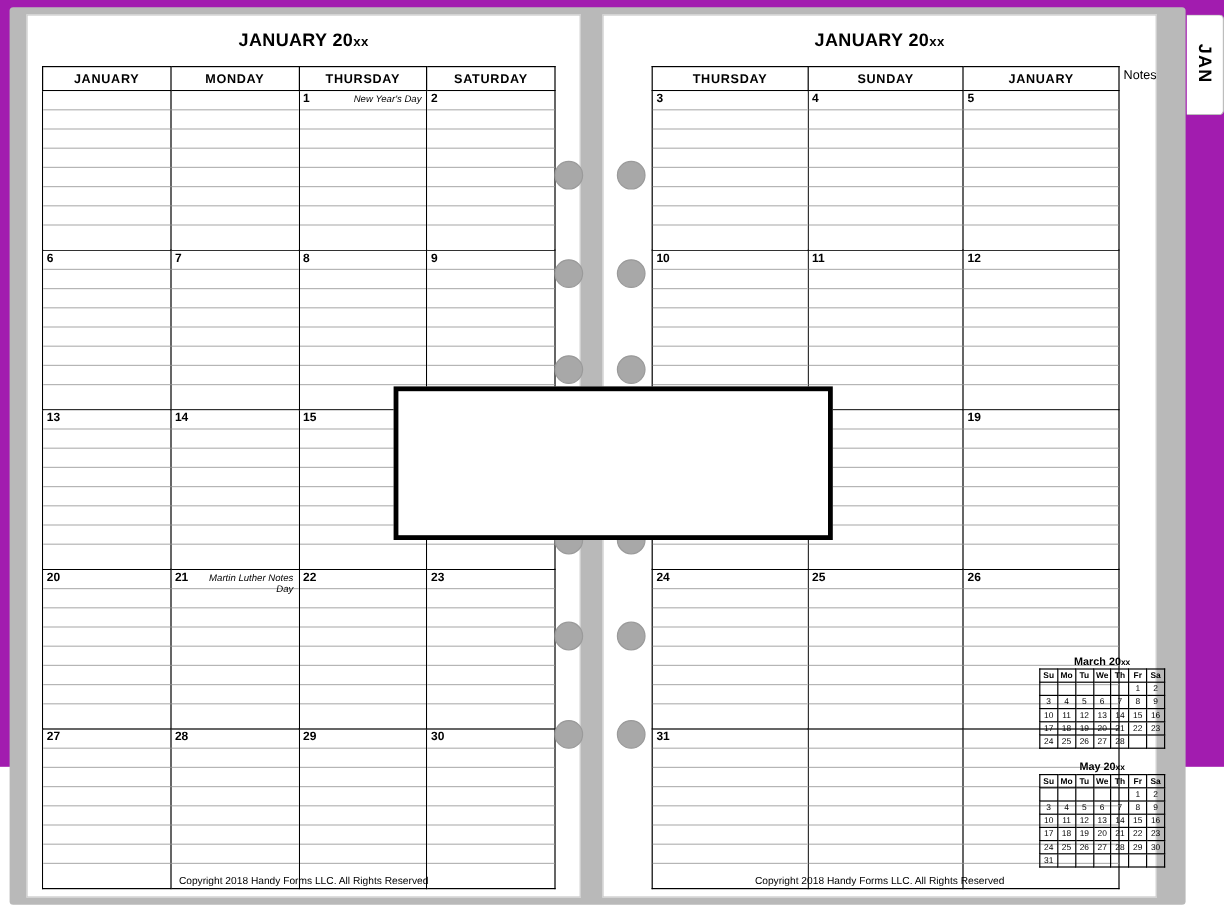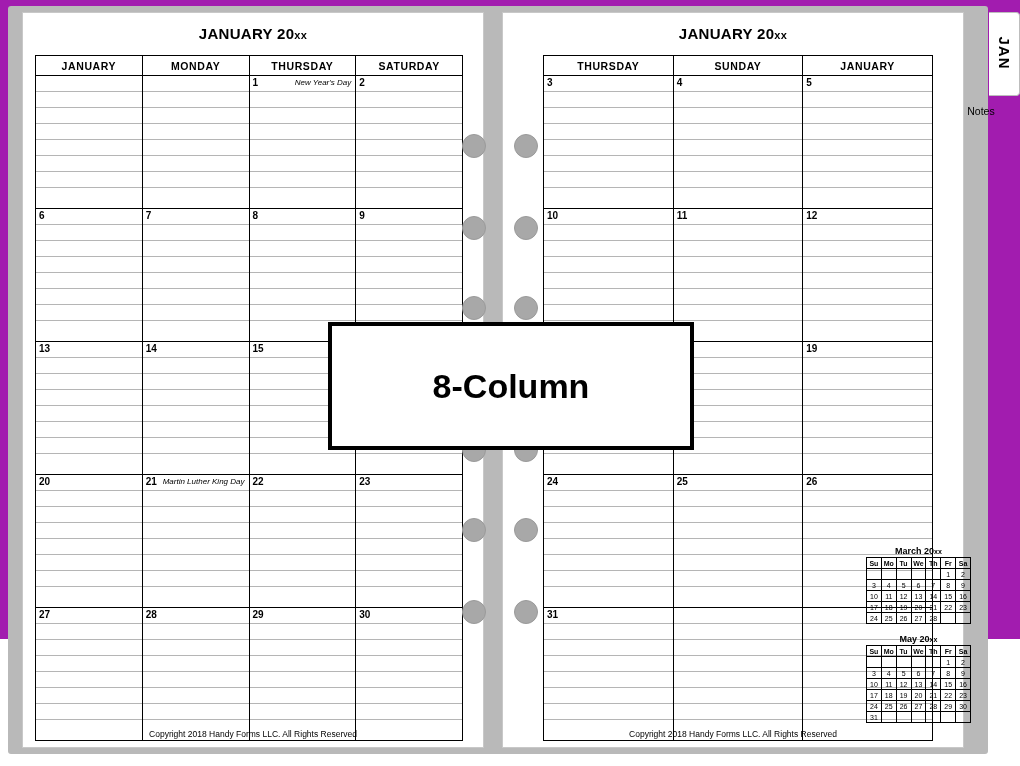--- a/index.html
+++ b/index.html
@@ -112,23 +112,22 @@
     left: 0; right: 0;
     height: 0;
     border-bottom: 1px solid #b5b5b5;
     display: block;
   }
 
   
   .notes-col {
     position: absolute;
     top: 42px;
-    left: 448px;
+    left: 417px;
     width: 60px;
-    margin-top: 48px;
   }
   .notes-label {
     font-size: 10.5px;
     color: #000;
     text-align: center;
     padding-top: 2px;
   }
 
   
   .mini {
@@ -413,21 +412,21 @@
               <div class="rules">
                 <i style="top: 15px;"></i>
                 <i style="top: 31px;"></i>
                 <i style="top: 47px;"></i>
                 <i style="top: 63px;"></i>
                 <i style="top: 79px;"></i>
                 <i style="top: 95px;"></i>
                 <i style="top: 111px;"></i>
               </div>
               <span class="daynum">21</span>
-              <span class="holiday">Martin Luther King Day</span>
+              <span class="holiday">Martin Luther Notes Day</span>
             </td>
             <td>
               <div class="rules">
                 <i style="top: 15px;"></i>
                 <i style="top: 31px;"></i>
                 <i style="top: 47px;"></i>
                 <i style="top: 63px;"></i>
                 <i style="top: 79px;"></i>
                 <i style="top: 95px;"></i>
                 <i style="top: 111px;"></i>
@@ -865,15 +864,14 @@
       <div class="hole" style="left: 514px; top: 518px;"></div>
       <div class="hole" style="left: 462px; top: 600px;"></div>
       <div class="hole" style="left: 514px; top: 600px;"></div>
     </div>
 
   <div class="tab">
     <span>JAN</span>
   </div>
 
   <div class="overlay">
-    <div>8-Column</div>
   </div>
 </div>
 
 </body></html>

